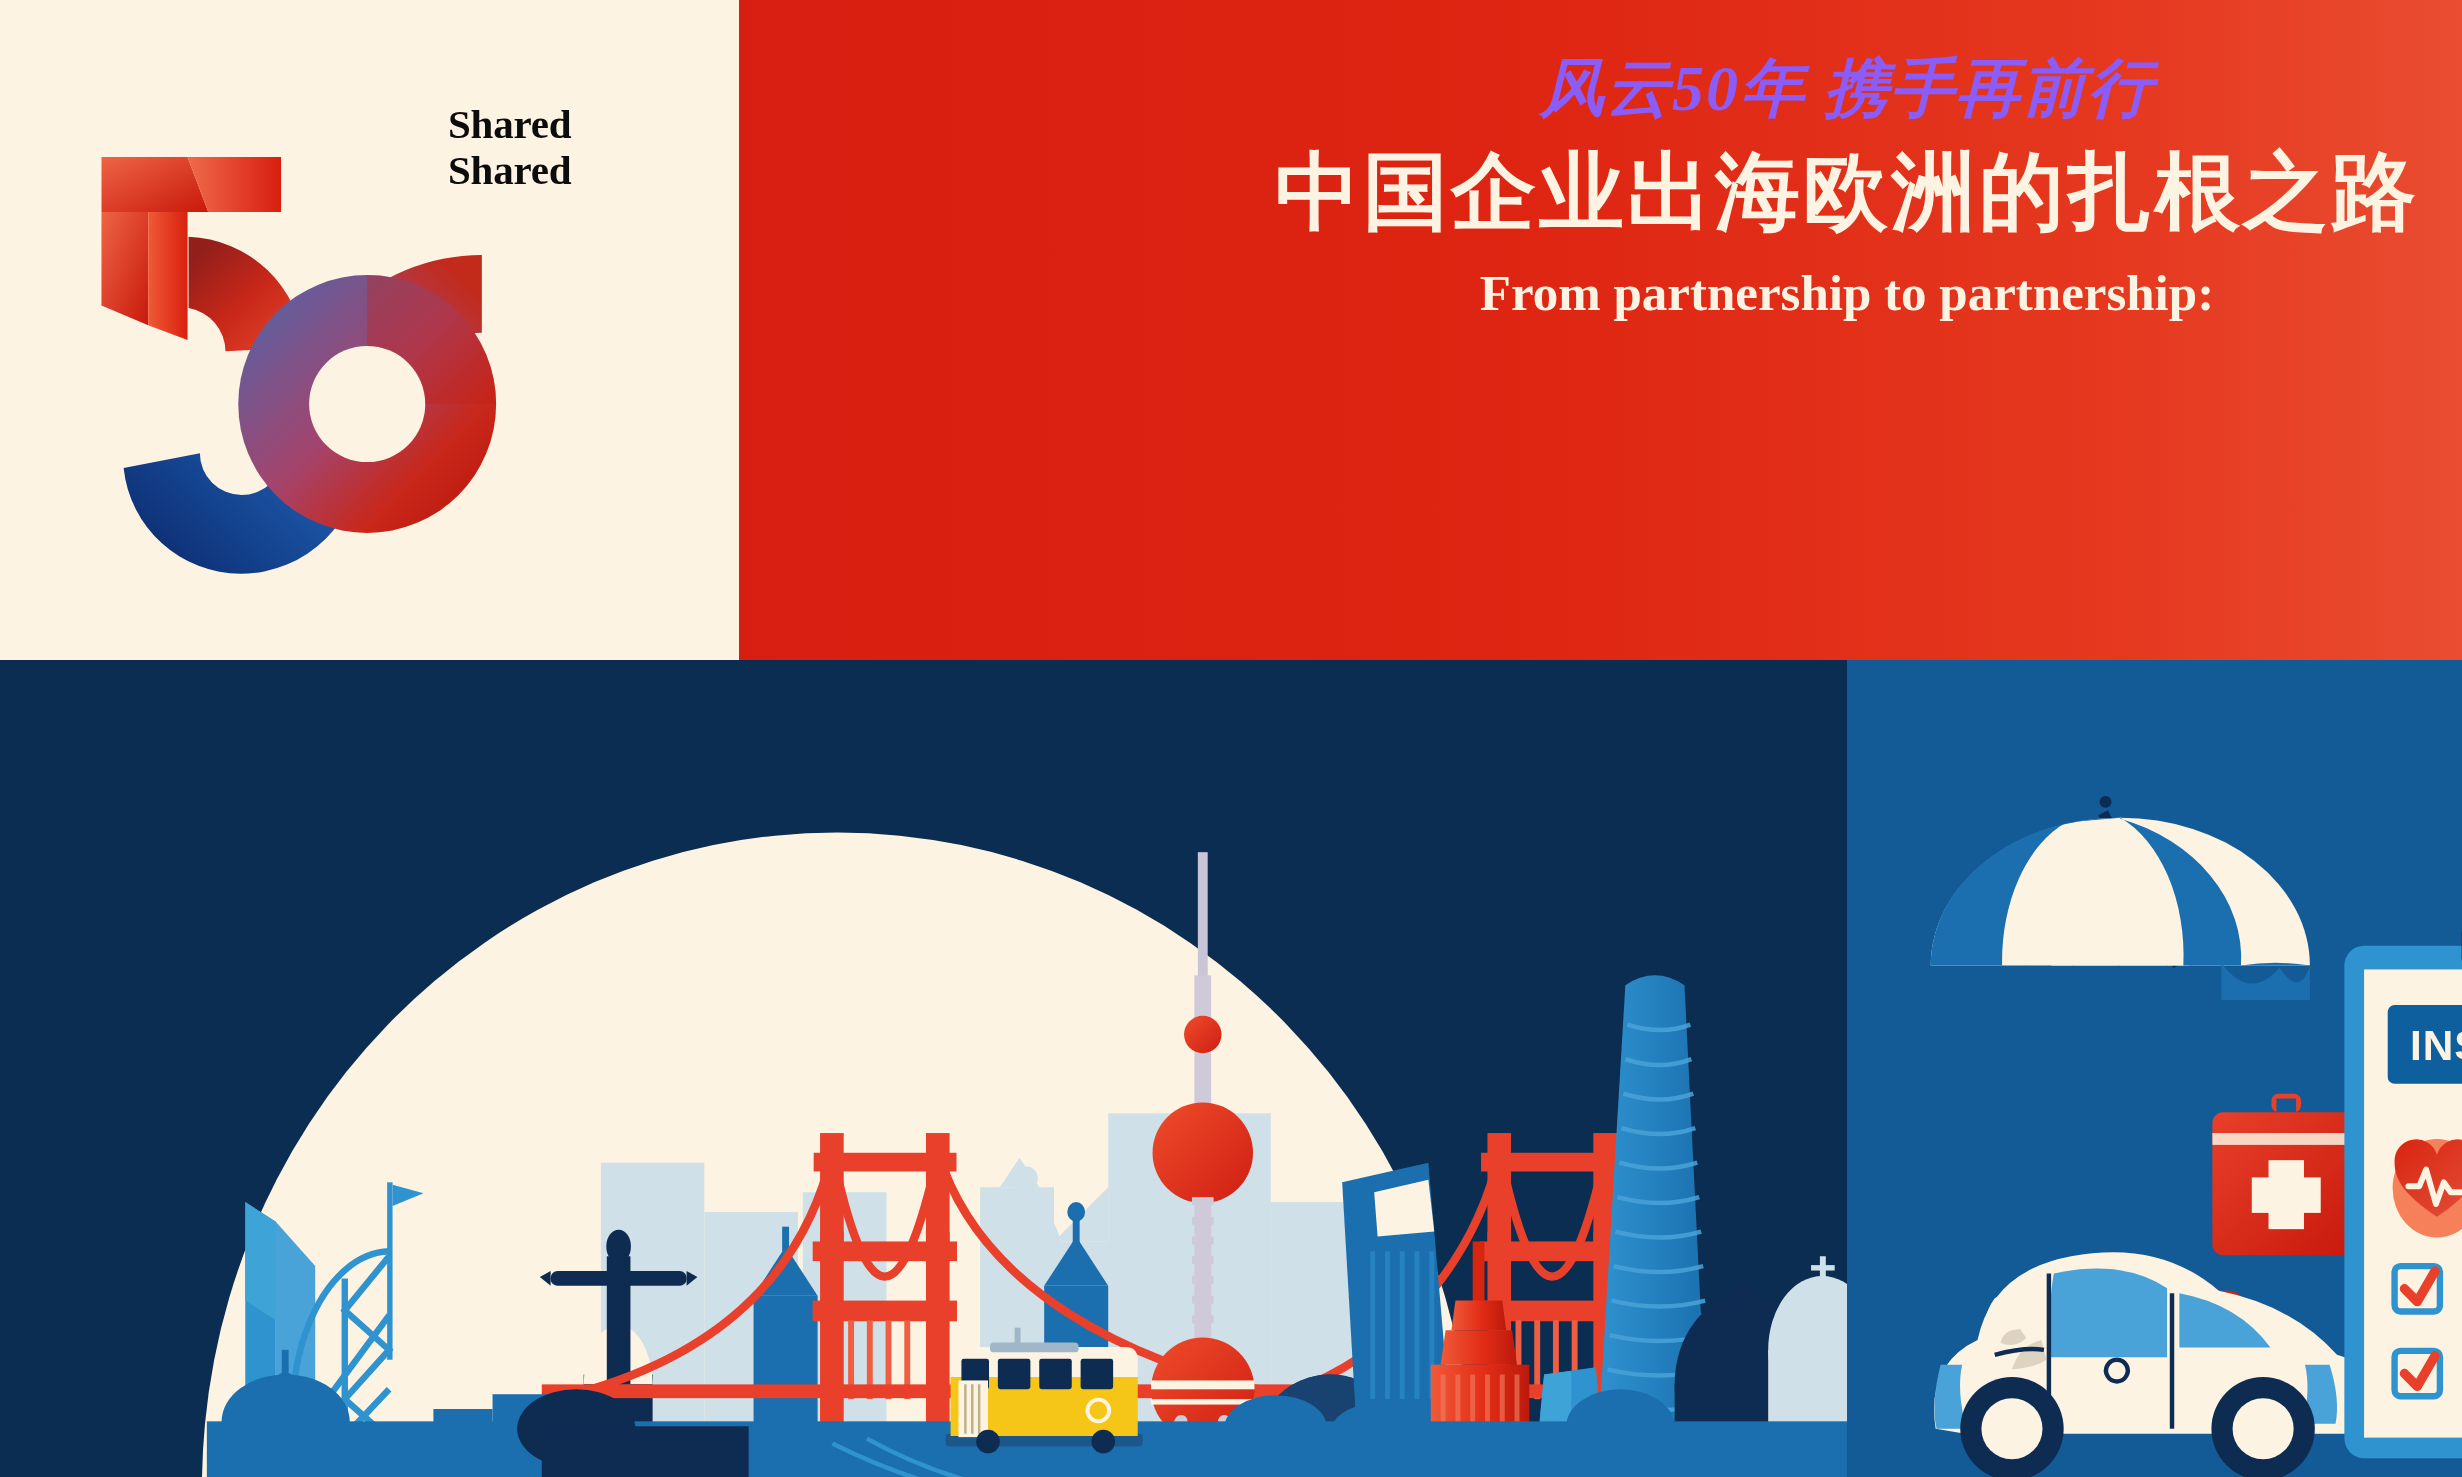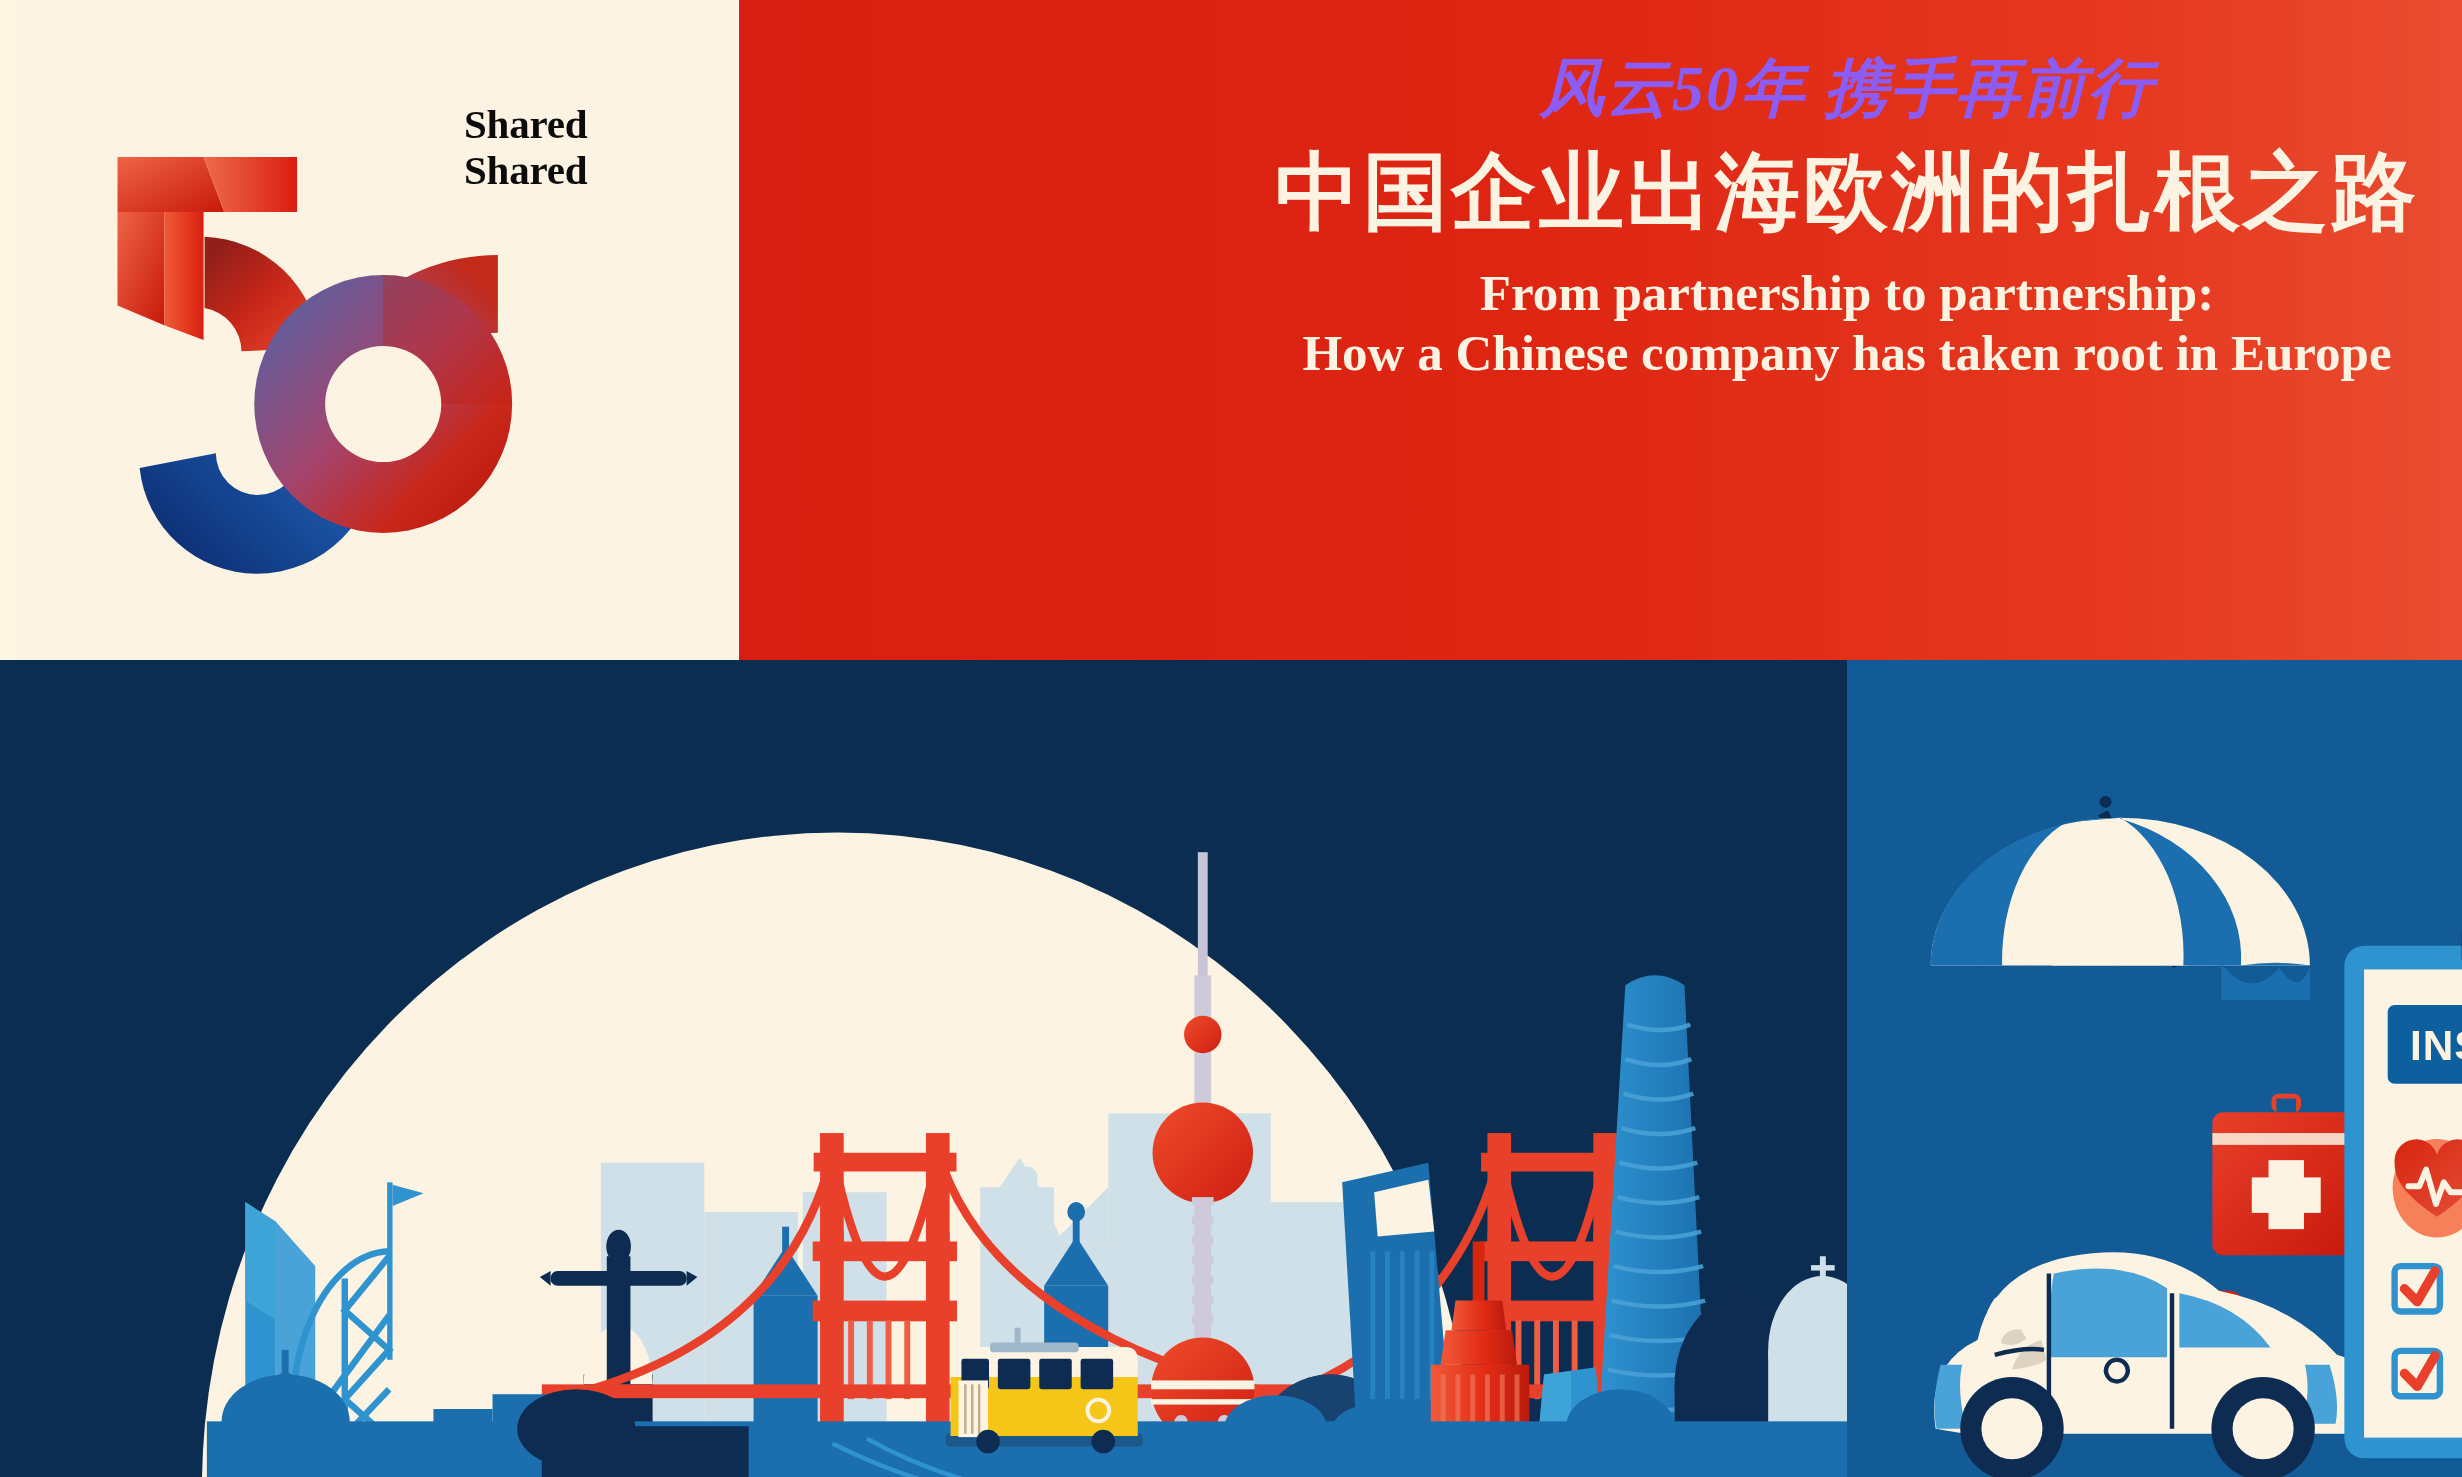--- a/index.html
+++ b/index.html
@@ -5,21 +5,21 @@
   html,body{margin:0;padding:0;background:#0b2d52;}
   *{box-sizing:border-box;}
   .stage{
     position:relative;width:2955px;height:1477px;overflow:hidden;
     font-family:"Liberation Sans",sans-serif;background:#fdf6e3;
   }
 
   
   .top-bar{position:absolute;left:0;top:0;width:2955px;height:660px;}
   .logo-panel{
-    position:absolute;left:16px;top:0;width:888px;height:660px;
+    position:absolute;left:0;top:0;width:888px;height:660px;
     background:#fdf3e2;
     text-decoration:underline;
   }
   .title-panel{
     position:absolute;left:739px;top:0;width:2216px;height:660px;
     background:linear-gradient(90deg,#d81e10 0%,#de2512 35%,#e5381f 62%,#ef6a4a 100%);
   }
 
   
   .logo-wrap{position:absolute;left:74px;top:29.5px;width:571px;height:581px;}
@@ -147,21 +147,20 @@
         </div>
       </div>
     </div>
 
     <div class="title-panel"></div>
 
     <div class="title-stack">
       <div class="cn-sub">风云50年 携手再前行</div>
       <div class="cn-main">中国企业出海欧洲的扎根之路</div>
       <div class="en-line en1">From partnership to partnership:</div>
-      <div class="en-line en2">How a Chinese company has taken root in Europe</div>
     </div>
   </div>
 
   <div class="city-panel">
     <svg class="panel-svg" viewBox="0 0 3750 1660" preserveAspectRatio="none">
       <defs>
         <linearGradient id="pearlBall" x1="0" y1="0" x2="1" y2="1">
           <stop offset="0" stop-color="#ef4c2b"></stop>
             <stop offset="1" stop-color="#cf1e12"></stop>
         </linearGradient>

